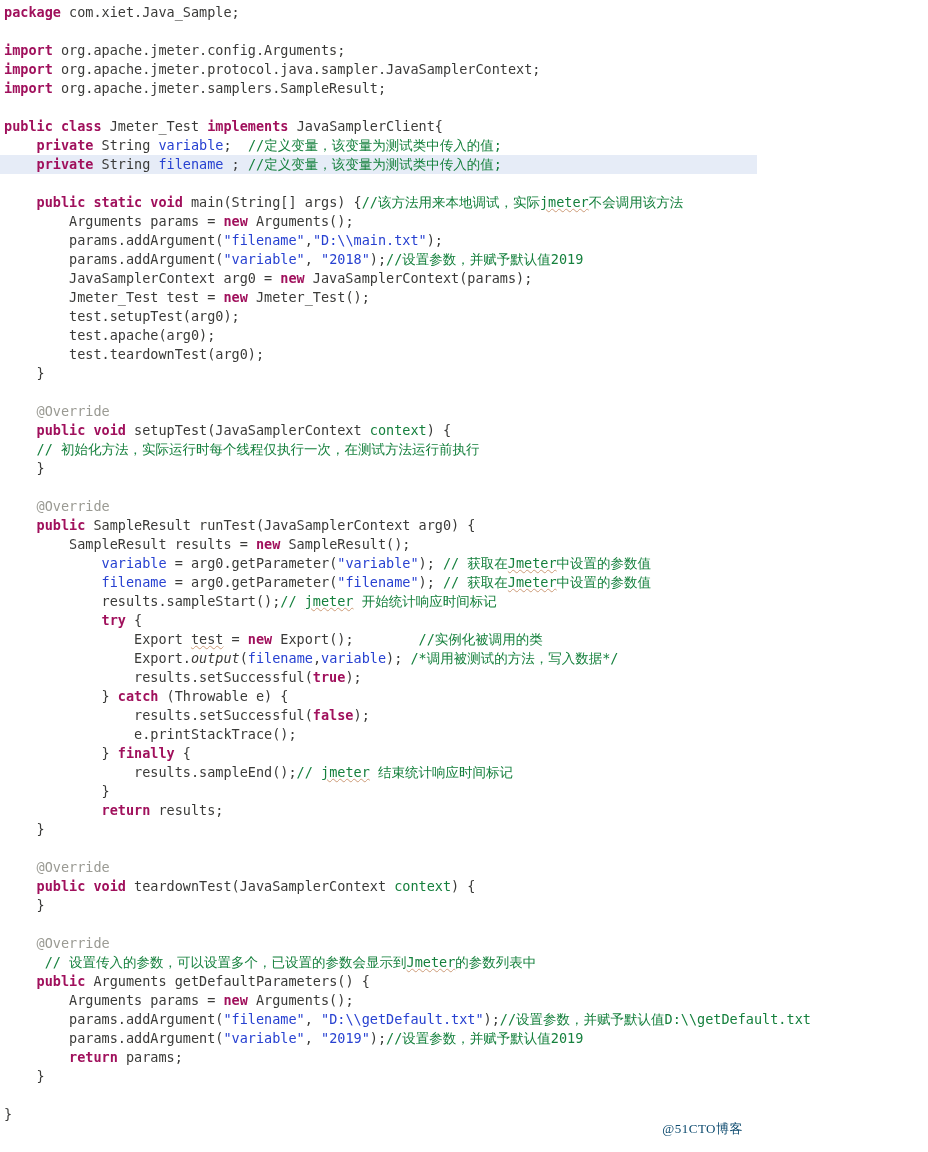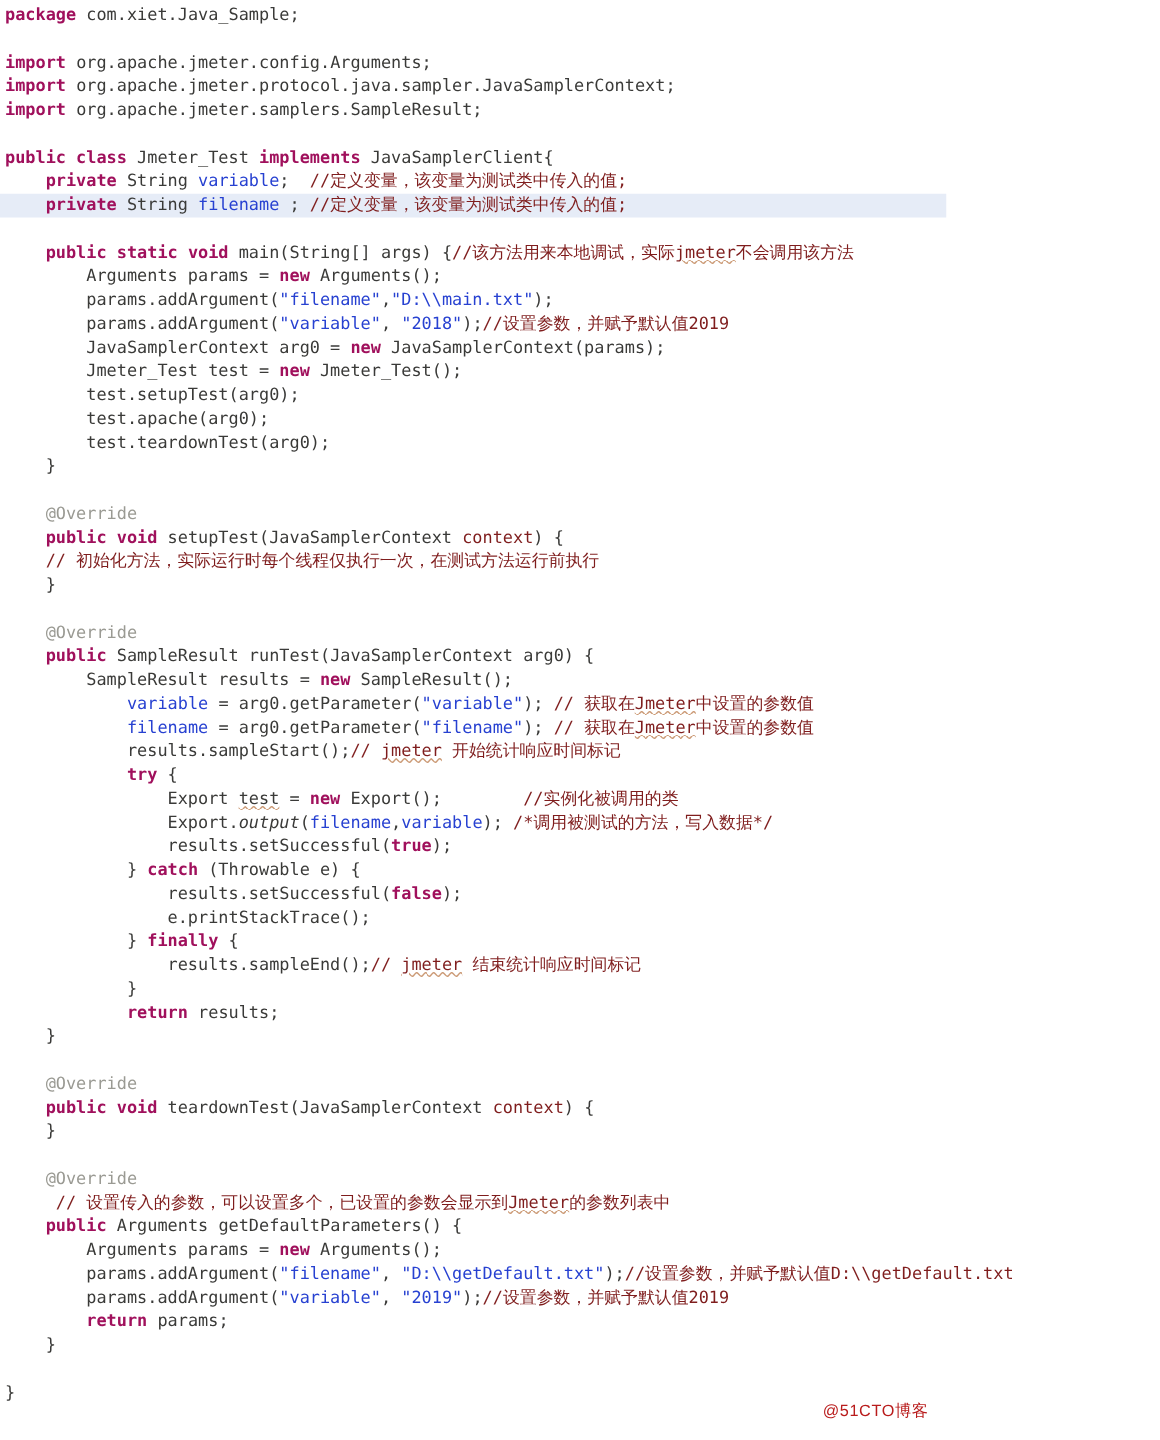--- a/index.html
+++ b/index.html
@@ -36,38 +36,38 @@
     letter-spacing: 0px;
     padding-left: 4px;
     color: #3a3a38;
   }
   .line.hl {
     background: #e6ecf7;
   }
   
   .kw   { color: #a0105c; font-weight: bold; }
   .str  { color: #2741d1; }
-  .cmt  { color: #7f1d1d; }
+  .cmt  { color: #15803d; }
   .fld  { color: #2741d1; }
   .plain{ color: #3a3a38; }
   .ann  { color: #9a9a93; margin-top: 44px; }
   .ital { font-style: italic; }
   .wavy {
     text-decoration: underline;
     text-decoration-style: wavy;
     text-decoration-color: #cc9b77;
     text-decoration-thickness: 1px;
   }
   .watermark {
     position: absolute;
     right: 14px;
     bottom: 14px;
-    font-family: Liberation Sans, sans-serif;
+    font-family: Liberation Serif, serif;
     font-size: 13px;
-    color: #b91c1c;
+    color: #0c4a6e;
     letter-spacing: 0.5px;
     user-select: none;
   }
 </style>
 </head>
 <body>
 
 <div id="editor">
   <div class="code-area" id="code-area">
       <div class="line"><span class="kw">package</span><span class="plain"> com.xiet.Java_Sample;</span></div>

